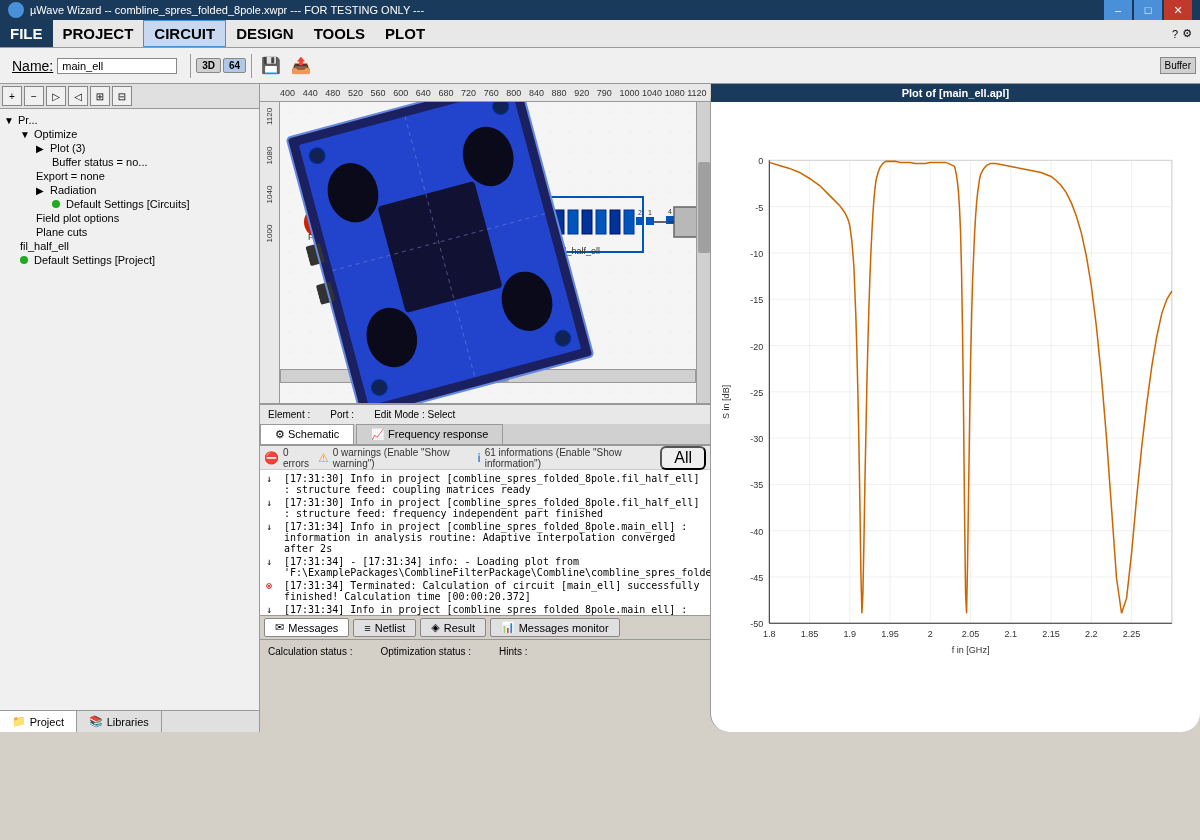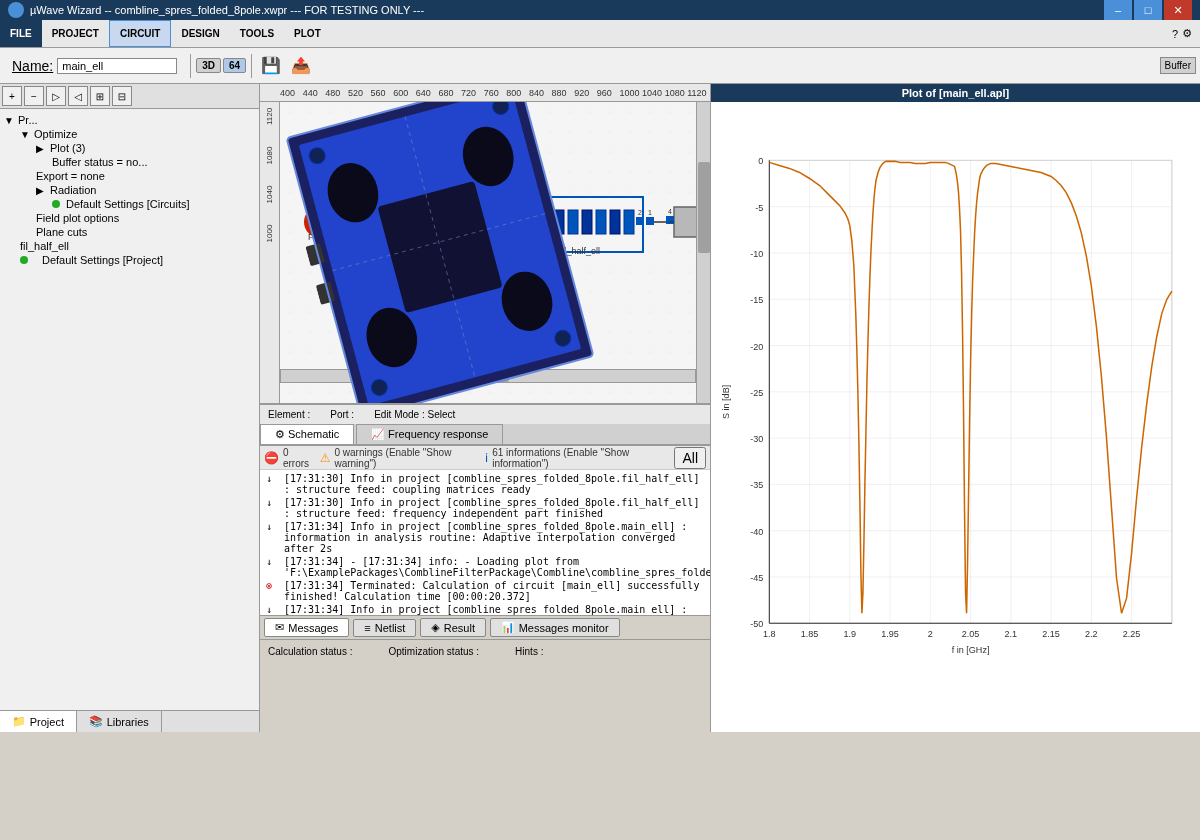--- a/index.html
+++ b/index.html
@@ -18,21 +18,21 @@
     .win-btn-min { background: #4a90d9; color: white; }
     .win-btn-max { background: #4a90d9; color: white; }
     .win-btn-close { background: #c0392b; color: white; }
 
     
     .menu-bar {
       display: flex; align-items: center; background: #e8e8e8; height: 28px;
       border-bottom: 1px solid #999;
     }
     .menu-item {
-      padding: 4px 10px; cursor: pointer; font-size: 10px; font-weight: 600;
+      padding: 4px 10px; cursor: pointer; font-size: 15px; font-weight: 600;
       display: flex; align-items: center; height: 100%;
     }
     .menu-item.active { background: #1a3a5c; color: white; }
     .menu-item.highlighted { background: #c8d8f0; border: 1px solid #4a90d9; }
     .menu-bar-right { margin-left: auto; display: flex; align-items: center; gap: 4px; padding-right: 8px; }
 
     
     .toolbar {
       display: flex; align-items: center; background: #f0f0f0; height: 36px;
       border-bottom: 1px solid #999; padding: 0 4px; gap: 2px;
@@ -132,21 +132,21 @@
     .tab {
       padding: 3px 14px; cursor: pointer; font-size: 11px;
       border: 1px solid #999; border-bottom: none; margin-right: 2px;
       background: #d0d0d0;
     }
     .tab.active { background: white; }
 
     
     .right-panel {
       width: 490px; background: white; border-left: 1px solid #999;
-      display: flex; flex-direction: column;
+      display: flex; flex-direction: column; border-radius: 19px;
     }
     .plot-title {
       background: #1a3a5c; color: white; padding: 3px 8px; font-size: 11px;
       font-weight: bold; text-align: center;
     }
     .plot-area {
       flex: 1; padding: 8px; position: relative;
     }
 
     
@@ -165,21 +165,21 @@
       flex: 1; overflow-y: auto; font-size: 10px; font-family: monospace;
       padding: 2px 4px;
     }
     .log-line { padding: 1px 2px; display: flex; align-items: flex-start; gap: 4px; }
     .log-line.info { }
     .log-icon { width: 14px; flex-shrink: 0; }
 
     
     .bottom-status {
       height: 24px; background: #d4d0c8; border-top: 1px solid #999;
-      display: flex; align-items: center; padding: 10px 8px; gap: 36px;
+      display: flex; align-items: center; padding: 10px 8px; gap: 28px;
       font-size: 10px;
     }
     .bottom-tabs {
       height: 24px; background: #d4d0c8; border-top: 1px solid #999;
       display: flex; align-items: center; padding: 0 4px; gap: 4px;
     }
     .bottom-tab {
       display: flex; align-items: center; gap: 4px;
       padding: 2px 10px; cursor: pointer; font-size: 11px;
       border: 1px solid #888; background: #e0e0e0; border-radius: 2px;
@@ -295,21 +295,21 @@
         <span>Field plot options</span>
       </div>
       <div class="tree-item" style="padding-left:32px;">
         <span>Plane cuts</span>
       </div>
       <div class="tree-item" style="padding-left:16px;">
         <span>fil_half_ell</span>
       </div>
       <div class="tree-item" style="padding-left:16px;">
         <span class="tree-dot dot-green"></span>
-        <span style="margin-left:12px;text-align:center;">Default Settings [Project]</span>
+        <span style="margin-left:4px;text-align:center;">Default Settings [Project]</span>
       </div>
     </div>
     <div class="sidebar-tabs">
       <div class="sidebar-tab active">
         <span>📁</span>
         <span>Project</span>
       </div>
       <div class="sidebar-tab">
         <span>📚</span>
         <span>Libraries</span>
@@ -329,21 +329,21 @@
         <span class="ruler-mark">560</span>
         <span class="ruler-mark">600</span>
         <span class="ruler-mark">640</span>
         <span class="ruler-mark">680</span>
         <span class="ruler-mark">720</span>
         <span class="ruler-mark">760</span>
         <span class="ruler-mark">800</span>
         <span class="ruler-mark">840</span>
         <span class="ruler-mark">880</span>
         <span class="ruler-mark">920</span>
-        <span class="ruler-mark">960</span>
+        <span class="ruler-mark">790</span>
         <span class="ruler-mark">1000</span>
         <span class="ruler-mark">1040</span>
         <span class="ruler-mark">1080</span>
         <span class="ruler-mark">1120</span>
       </div>
       <div class="schematic-content" style="height: calc(320px - 18px);">
 
         <div class="schematic-ruler-left">
           <span style="margin-top:10px;transform:rotate(-90deg);font-size:8px;">1120</span>
           <span style="margin-top:30px;transform:rotate(-90deg);font-size:8px;">1080</span>
@@ -523,21 +523,21 @@
           <span>0 errors</span>
         </span>
         <span class="log-status">
           <span class="warn-dot">⚠</span>
           <span>0 warnings (Enable "Show warning")</span>
         </span>
         <span class="log-status">
           <span class="info-dot">ℹ</span>
           <span>61 informations (Enable "Show information")</span>
         </span>
-        <button style="font-size:14px;padding:1px 6px;cursor:pointer;">All</button>
+        <button style="font-size:16px;padding:1px 12px;cursor:pointer;border-radius:6px;">All</button>
       </div>
       <div class="log-content">
         <div class="log-line info">
           <span class="log-icon">↓</span>
           <span>[17:31:30] Info in project [combline_spres_folded_8pole.fil_half_ell] : structure feed: coupling matrices ready</span>
         </div>
         <div class="log-line info">
           <span class="log-icon">↓</span>
           <span>[17:31:30] Info in project [combline_spres_folded_8pole.fil_half_ell] : structure feed: frequency independent part finished</span>
         </div>

